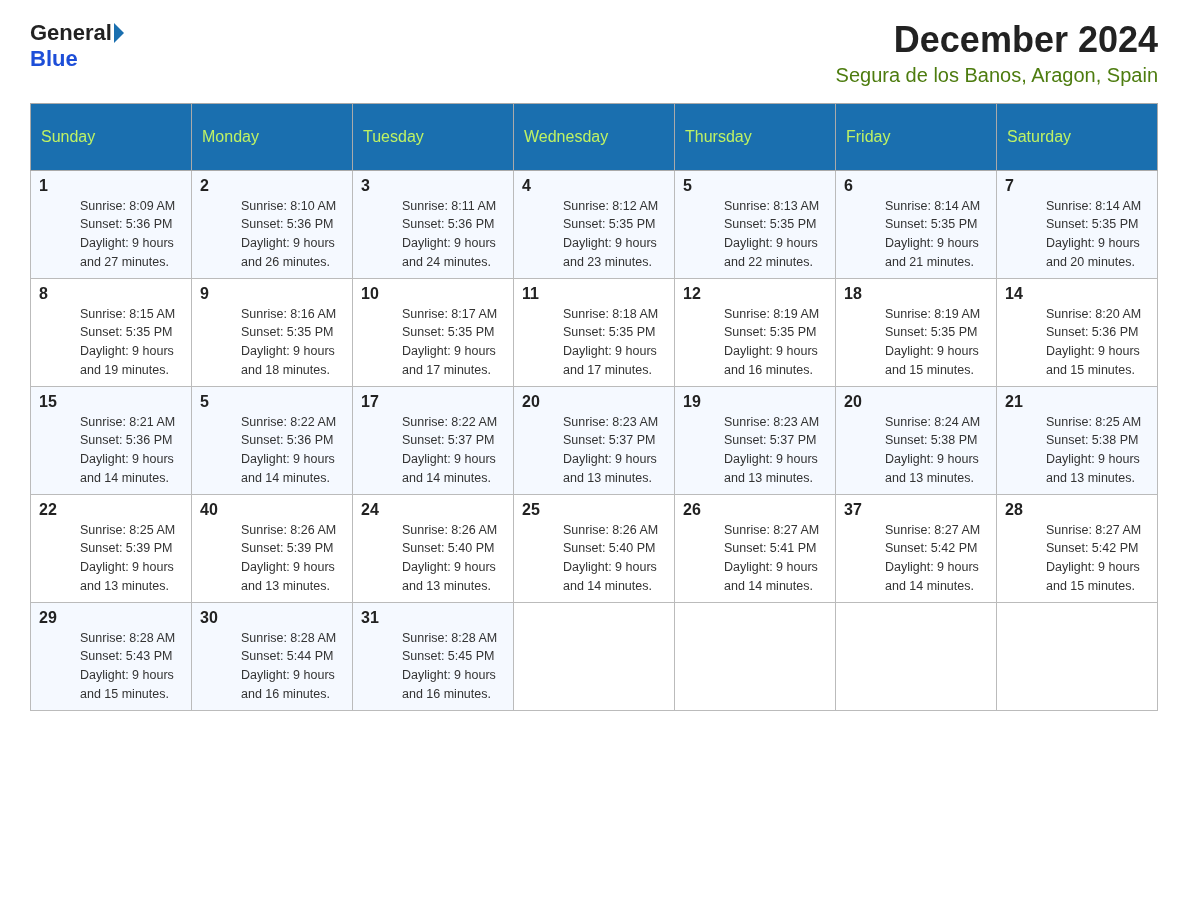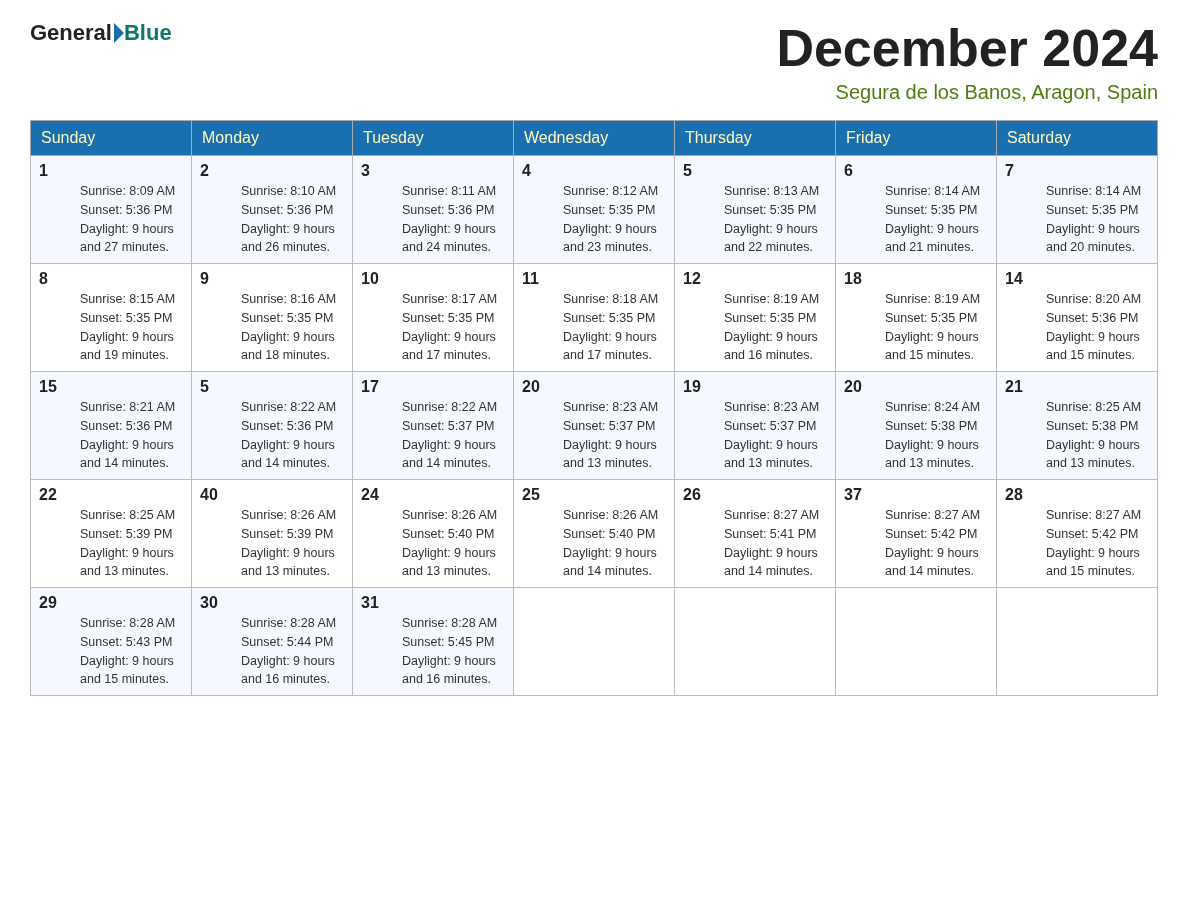--- a/index.html
+++ b/index.html
@@ -26,54 +26,55 @@
       height: 0;
       border-left: 10px solid #1a6faf;
       border-top: 10px solid transparent;
       border-bottom: 10px solid transparent;
       display: inline-block;
       margin-left: 2px;
     }
     .logo-text-blue {
       font-size: 22px;
       font-weight: bold;
-      color: #0f766e;
+      color: #1d4ed8;
       display: block;
     }
     .logo-block {
       display: flex;
+      flex-direction: column;
     }
     .logo-top {
       display: flex;
       align-items: center;
     }
     .title-area {
       text-align: right;
     }
     .month-title {
-      font-size: 52px;
+      font-size: 36px;
       font-weight: bold;
       color: #222;
       line-height: 1.1;
     }
     .location-title {
       font-size: 20px;
       color: #4d7c0f;
       margin-top: 4px;
     }
     .calendar {
       width: 100%;
       border-collapse: collapse;
     }
     .calendar th {
       background: #1a6faf;
-      color: #fef9c3;
+      color: #bef264;
       font-size: 16px;
       font-weight: normal;
-      padding: 8px 10px;
+      padding: 24px 10px;
       text-align: left;
       border: 1px solid #aaa;
     }
     .calendar td {
       vertical-align: top;
       border: 1px solid #bbb;
       padding: 6px 8px;
       width: calc(100% / 7);
       min-height: 90px;
     }

